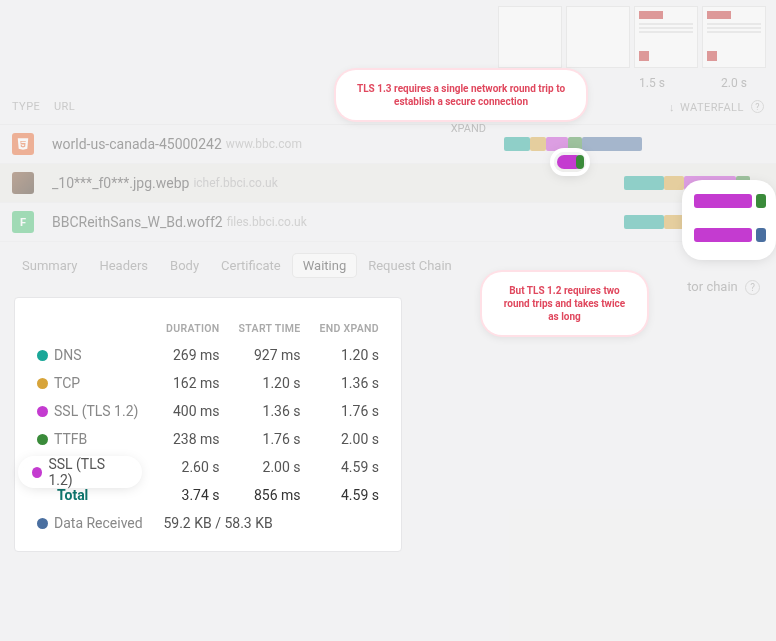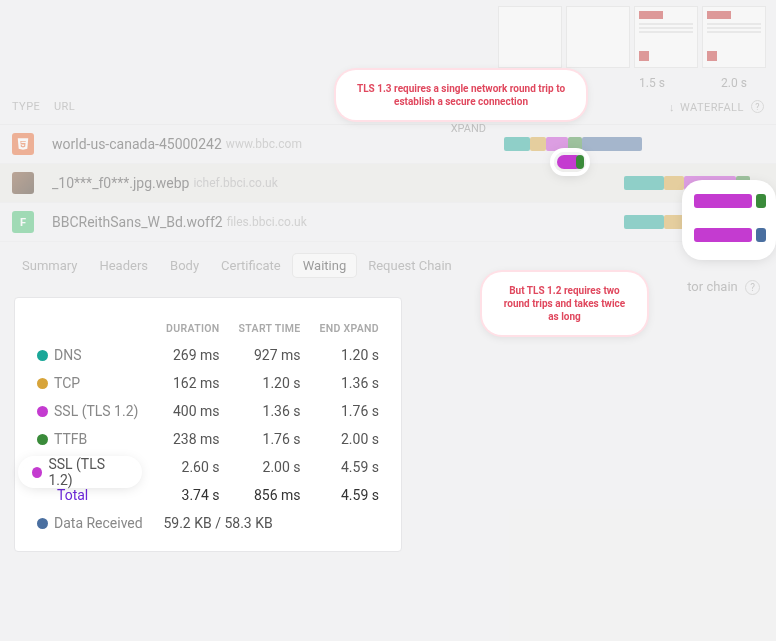--- a/index.html
+++ b/index.html
@@ -74,21 +74,21 @@
     margin: 8px 14px; background:#fff; border:1px solid #e6e6e8; border-radius:4px;
     width:388px; padding: 18px 14px 14px;
     position:relative; z-index:60;
   }
   .panel table { width:100%; border-collapse:collapse; font-size:14px; }
   .panel th { font-size:10.5px; color:#aaa; font-weight:600; letter-spacing:0.03em; text-align:right; padding:6px 8px; }
   .panel th.name { text-align:left; }
   .panel td { padding:6px 8px; text-align:right; color:#555; }
   .panel td.name { text-align:left; color:#888; }
   .dot { display:inline-block; width:11px; height:11px; border-radius:50%; vertical-align:-1px; margin-right:6px; }
-  .panel tr.total td.name { color:#6d28d9; font-weight:400; padding-left:28px;margin-top:46px; }
+  .panel tr.total td.name { color:#0f766e; font-weight:700; padding-left:28px;margin-top:46px; }
   .panel tr.total td { color:#333; }
 
   
   .spot {
     position:absolute; z-index:80; border-radius:999px;
     box-shadow: 0 0 0 4px #fff, 0 2px 14px rgba(0,0,0,0.18);
     background:#fff;
   }
 
   .callout {

